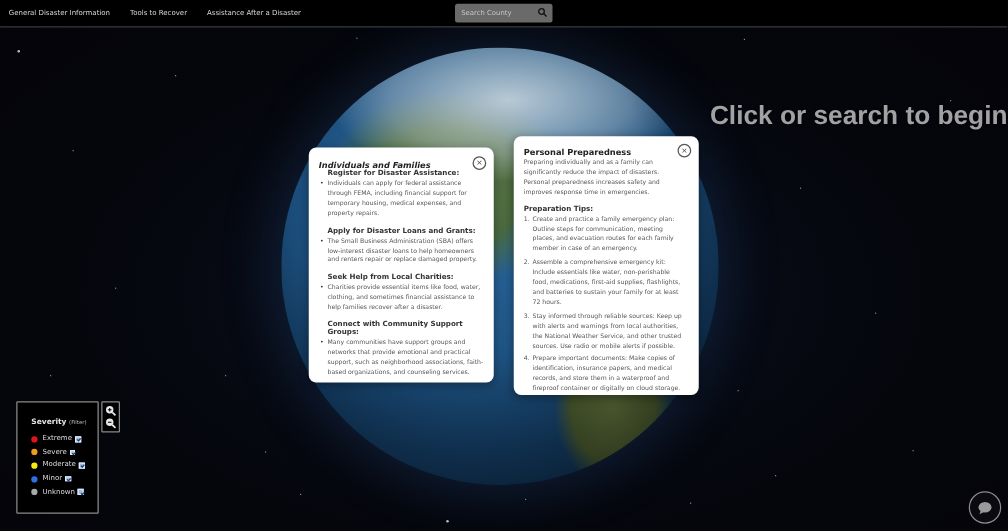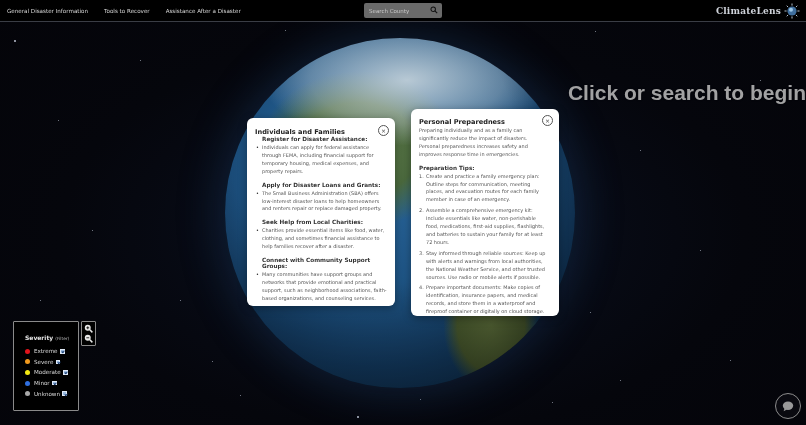--- a/index.html
+++ b/index.html
@@ -82,21 +82,21 @@
     box-shadow: 0 2px 8px rgba(0,0,0,.35);
     font-family: "DejaVu Sans", sans-serif;
   }
   .card-close {
     position: absolute; width: 11px; height: 11px; border-radius: 50%;
     border: 0.8px solid #555; background: #fff;
     display: flex; align-items: center; justify-content: center;
     font-size: 6px; color: #444; line-height: 1; cursor: pointer;
   }
   .card1 { left: 247px; top: 118px; width: 148px; height: 188px; padding: 10px 8px 0 8px; }
-  .card1 .card-title { font-size: 6.6px; font-weight: bold; color: #222; margin-bottom: 0; }
+  .card1 .card-title { font-size: 6.6px; font-weight: bold; color: #222; margin-bottom: 0; font-style: italic; }
   .card1 .section { margin-left: 7px; margin-bottom: 6px; }
   .card1 .sec-title { font-size: 5.7px; font-weight: bold; color: #333; margin-bottom: 2px; }
   .card1 ul { list-style: none; }
   .card1 li { font-size: 4.95px; color: #555; line-height: 7.9px; position: relative; padding-left: 0; }
   .card1 li::before { content: "•"; position: absolute; left: -6px; color: #333; }
   .card1 .card-close { right: 6px; top: 7px; }
 
   .card2 { left: 411px; top: 109px; width: 148px; height: 207px; padding: 9px 12px 0 8px; }
   .card2 .card-title { font-size: 6.6px; font-weight: bold; color: #222; margin-bottom: 1px; }
   .card2 .intro { font-size: 4.95px; color: #555; line-height: 7.9px; margin-bottom: 6px; }
@@ -175,37 +175,20 @@
     <a class="nav-link">Tools to Recover</a>
     <a class="nav-link">Assistance After a Disaster</a>
   </div>
   <div class="search-box">
     <input type="text" placeholder="Search County" style="">
     <svg class="search-icon" viewBox="0 0 10 10">
       <circle cx="4" cy="4" r="2.8" fill="none" stroke="#111" stroke-width="1.3"></circle>
       <line x1="6.1" y1="6.1" x2="9" y2="9" stroke="#111" stroke-width="1.4"></line>
     </svg>
   </div>
-  <div class="logo">
-    <span class="logo-text">ClimateLens</span>
-    <svg class="logo-icon" viewBox="0 0 16 16">
-      <circle cx="8" cy="8" r="4.6" fill="#3f6f9e"></circle>
-      <circle cx="7" cy="6.8" r="2" fill="#9cc7e6"></circle>
-      <g stroke="#c9d8e6" stroke-width="0.9">
-        <line x1="8" y1="0.5" x2="8" y2="2.6"></line>
-        <line x1="8" y1="13.4" x2="8" y2="15.5"></line>
-        <line x1="0.5" y1="8" x2="2.6" y2="8"></line>
-        <line x1="13.4" y1="8" x2="15.5" y2="8"></line>
-        <line x1="2.7" y1="2.7" x2="4.1" y2="4.1"></line>
-        <line x1="11.9" y1="11.9" x2="13.3" y2="13.3"></line>
-        <line x1="13.3" y1="2.7" x2="11.9" y2="4.1"></line>
-        <line x1="4.1" y1="11.9" x2="2.7" y2="13.3"></line>
-      </g>
-    </svg>
-  </div>
 </div>
 
 <div class="card card1">
   <div class="card-close">
     <span>×</span>
   </div>
   <div class="card-title">Individuals and Families</div>
   <div class="section">
     <div class="sec-title">Register for Disaster Assistance:</div>
     <ul>

